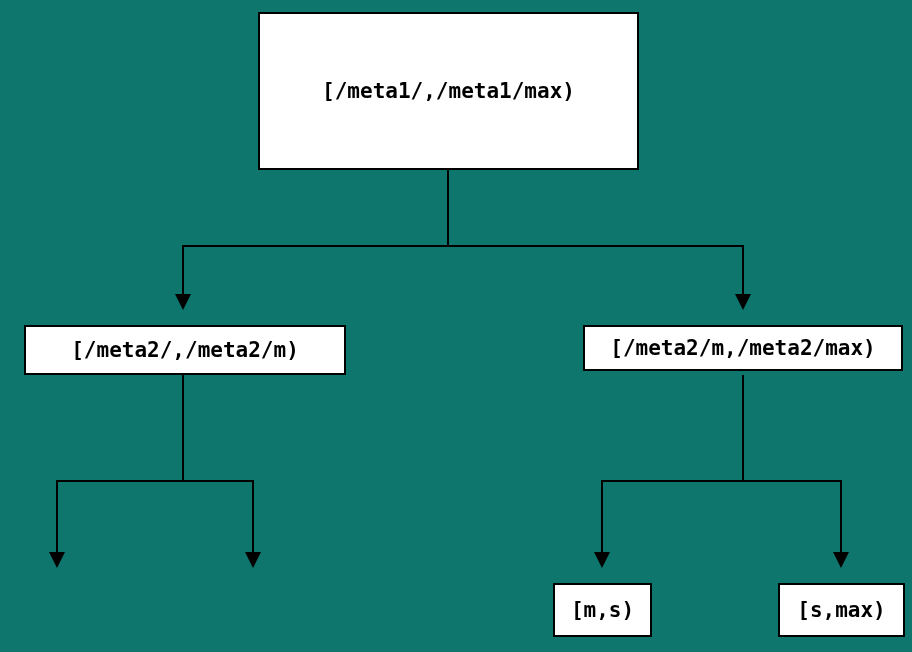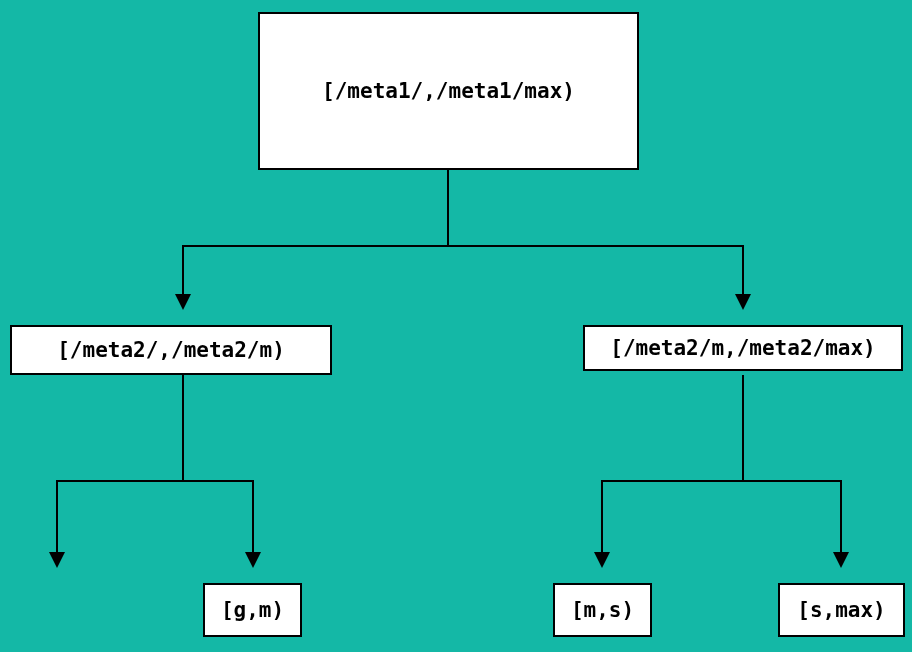--- a/index.html
+++ b/index.html
@@ -4,21 +4,21 @@
 <style>
   html, body {
     margin: 0;
     padding: 0;
     background: #ffffff;
   }
   .canvas {
     position: relative;
     width: 912px;
     height: 652px;
-    background: #14b8a6;
+    background: #0f766e;
     overflow: hidden;
     font-family: "DejaVu Sans Mono", "Liberation Mono", monospace;
   }
   .edges-layer {
     position: absolute;
     left: 0;
     top: 0;
     width: 912px;
     height: 652px;
   }
@@ -38,21 +38,21 @@
     border: 2px solid #000000;
     color: #000000;
     display: flex;
     align-items: center;
     justify-content: center;
     font-weight: bold;
     font-size: 21px;
     white-space: nowrap;
   }
   #node-root  { left: 258px; top:  12px; width: 381px; height: 158px; }
-  #node-left  { left:  10px; top: 325px; width: 322px; height:  50px; }
+  #node-left  { left:  24px; top: 325px; width: 322px; height:  50px; }
   #node-right { left: 583px; top: 325px; width: 320px; height:  46px; }
   #node-ag    { left:   8px; top: 583px; width:  99px; height:  54px; }
   #node-gm    { left: 203px; top: 583px; width:  99px; height:  54px; }
   #node-ms    { left: 553px; top: 583px; width:  99px; height:  54px; }
   #node-smax  { left: 778px; top: 583px; width: 127px; height:  54px; }
 </style>
 </head>
 <body>
 
 <div class="canvas">
@@ -90,19 +90,18 @@
     </g>
   </svg>
 
   <div class="node" id="node-root">[/meta1/,/meta1/max)</div>
 
   <div class="node" id="node-left">[/meta2/,/meta2/m)</div>
 
   <div class="node" id="node-right">[/meta2/m,/meta2/max)</div>
 
 
-  <div class="node" id="node-gm">[g,m)</div>
 
   <div class="node" id="node-ms">[m,s)</div>
 
   <div class="node" id="node-smax">[s,max)</div>
 
 </div>
 
 </body></html>

